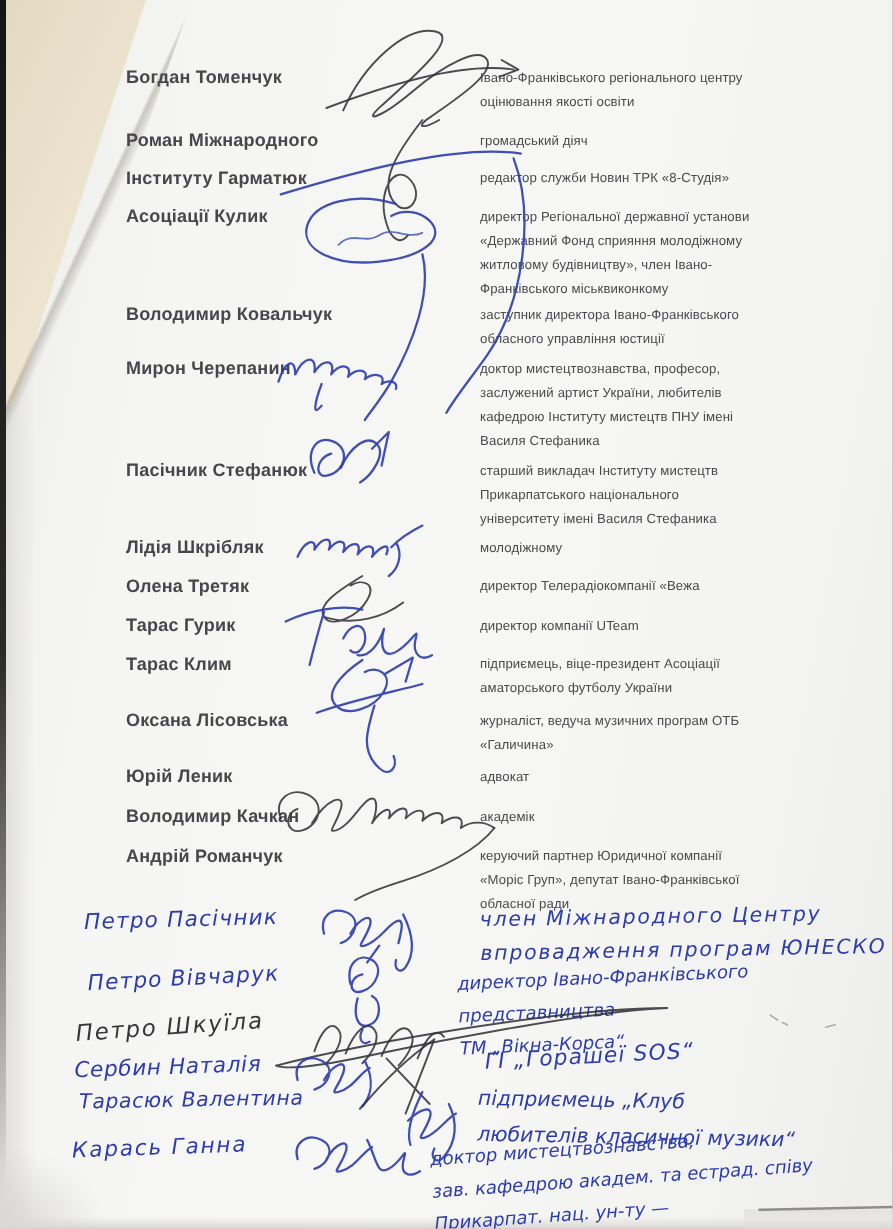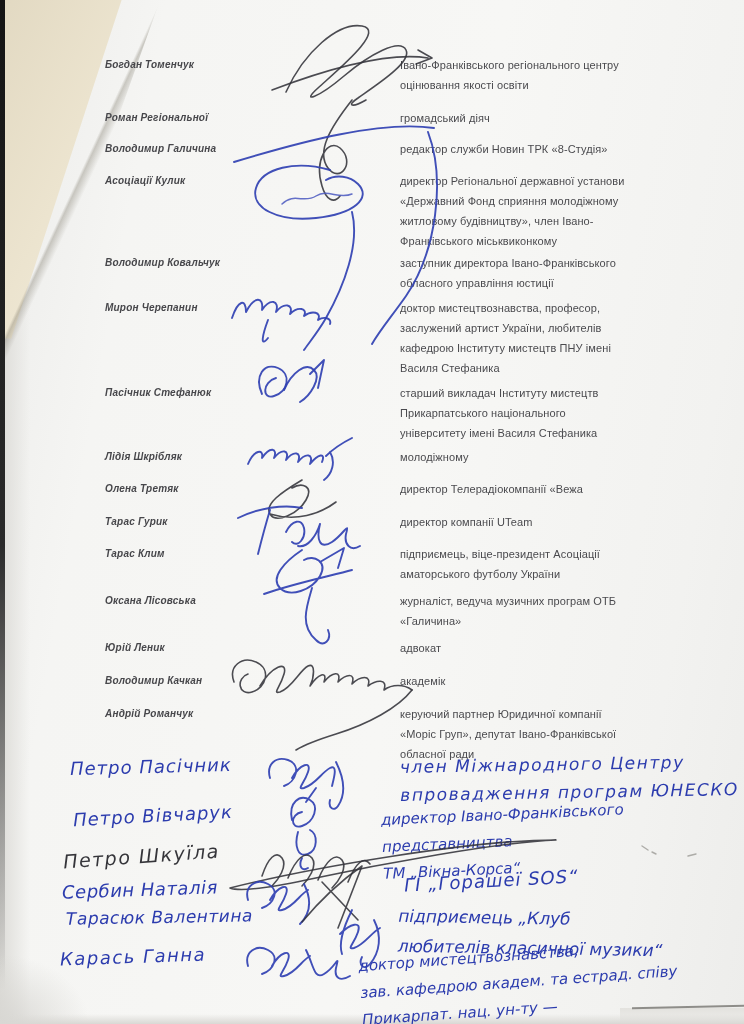--- a/index.html
+++ b/index.html
@@ -25,22 +25,22 @@
     background:radial-gradient(ellipse at 0% 100%,#d8d7d3 0%,rgba(240,240,238,0) 70%);}
   .under-page-line{position:absolute;left:632px;top:1006px;width:112px;height:2px;
     background:#8e8d89;transform:rotate(-1.2deg);}
   .under-page-shade{position:absolute;left:620px;top:1008px;width:124px;height:16px;
     background:linear-gradient(to bottom,#e3e2de,#efefed);}
   .bottom-shade{position:absolute;left:0;top:1014px;width:744px;height:10px;
     background:linear-gradient(to bottom,rgba(200,200,196,0),#d9d8d4);}
 
   
   .trow{position:absolute;left:0;width:744px;}
-  .tname{position:absolute;left:105px;width:260px;font-size:10px;line-height:20px;
-    color:#47474b;font-weight:bold;letter-spacing:.2px;font-style:italic;}
+  .tname{position:absolute;left:105px;width:260px;font-size:15px;line-height:20px;
+    color:#47474b;font-weight:bold;letter-spacing:.2px;}
   .tdesc{position:absolute;left:400px;width:344px;font-size:11px;line-height:20px;
     color:#4a4a4e;white-space:pre-line;letter-spacing:.1px;}
 
   
   .hand{position:absolute;font-style:italic;white-space:pre-line;
     font-family:"DejaVu Sans",sans-serif;}
   .hblue{color:#2c3cae;}
   .hblack{color:#35353a;}
   .sig-layer{position:absolute;left:0;top:0;width:744px;height:1024px;pointer-events:none;}
   .sig-layer path{fill:none;stroke-linecap:round;stroke-linejoin:round;}
@@ -62,25 +62,25 @@
   <div class="under-page-shade"></div>
   <div class="under-page-line"></div>
   <div class="bottom-shade"></div>
 
   <div class="trow" style="top:55px">
       <div class="tname">Богдан Томенчук</div>
       <div class="tdesc">Івано-Франківського регіонального центру
 оцінювання якості освіти</div>
     </div>
   <div class="trow" style="top:108px">
-      <div class="tname">Роман Регіональної</div>
+      <div class="tname">Роман Міжнародного</div>
       <div class="tdesc">громадський діяч</div>
     </div>
   <div class="trow" style="top:139px">
-      <div class="tname">Володимир Галичина</div>
+      <div class="tname">Інституту Гарматюк</div>
       <div class="tdesc">редактор служби Новин ТРК «8-Студія»</div>
     </div>
   <div class="trow" style="top:171px">
       <div class="tname">Асоціації Кулик</div>
       <div class="tdesc">директор Регіональної державної установи
 «Державний Фонд сприяння молодіжному
 житловому будівництву», член Івано-
 Франківського міськвиконкому</div>
     </div>
   <div class="trow" style="top:253px">

